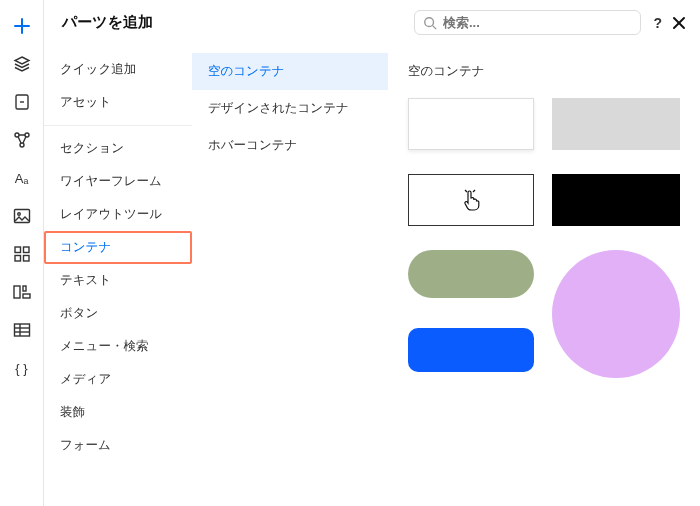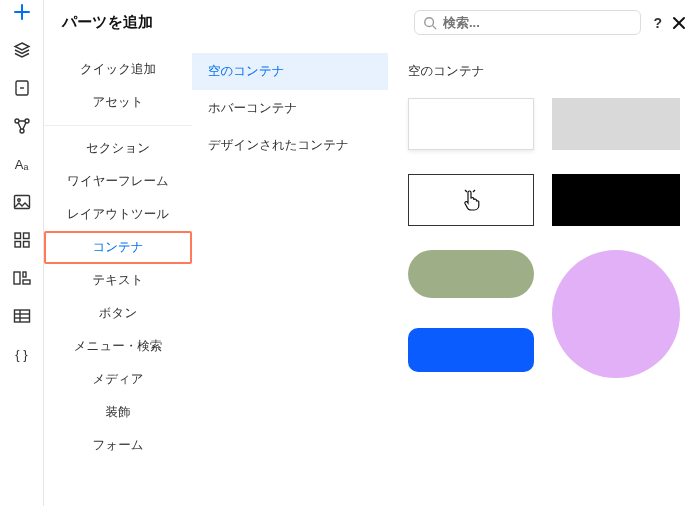--- a/index.html
+++ b/index.html
@@ -1,33 +1,33 @@
 <!DOCTYPE html>
 <html><head>
   <meta charset="utf-8">
   <style>
     * { margin: 0; padding: 0; box-sizing: border-box; font-family: -apple-system, "Hiragino Sans", "Hiragino Kaku Gothic ProN", sans-serif; }
     body { width: 700px; height: 506px; background: #fff; display: flex; overflow: hidden; }
     
-    .icon-rail { width: 44px; border-right: 1px solid #e5e5e5; display: flex; flex-direction: column; align-items: center; padding-top: 2px; gap: 18px; }
+    .icon-rail { width: 44px; border-right: 1px solid #e5e5e5; display: flex; flex-direction: column; align-items: center; padding-top: 16px; gap: 18px; }
     .icon-rail .rail-item { width: 20px; height: 20px; display: flex; align-items: center; justify-content: center; color: #333; cursor: pointer; }
     .icon-rail .rail-item.active { color: #0070f3; }
     
     .panel { flex: 1; display: flex; flex-direction: column; }
     .panel-header { display: flex; align-items: center; padding: 10px 14px 10px 18px; gap: 12px; }
     .panel-title { font-size: 15px; font-weight: 700; color: #111; flex: 0 0 auto; width: 340px; }
     .search-wrap { flex: 1; display: flex; align-items: center; border: 1px solid #ddd; border-radius: 6px; padding: 4px 8px; gap: 6px; color: #999; }
     .search-wrap input { border: none; outline: none; font-size: 13px; flex: 1; background: transparent; font-weight: bold; }
     .header-actions { display: flex; align-items: center; gap: 10px; font-size: 16px; color: #333; }
     .header-actions span { cursor: pointer; }
     
     .panel-body { flex: 1; display: flex; overflow: hidden; }
     
     .col-cat { width: 148px; padding: 8px 0; }
-    .cat-item { font-size: 12.5px; color: #333; padding: 8px 16px; cursor: pointer; white-space: nowrap; text-align: center; }
+    .cat-item { font-size: 12.5px; color: #333; padding: 8px 16px; cursor: pointer; white-space: nowrap; }
     .cat-item.divider { border-top: 1px solid #eee; margin-top: 6px; padding-top: 14px; }
     .cat-item.highlighted { border: 2px solid #ff7a59; color: #0070f3; padding: 6px 14px; border-radius: 2px; }
     
     .col-sub { width: 196px; padding: 8px 0; }
     .sub-item { font-size: 12.5px; color: #333; padding: 10px 16px; cursor: pointer; white-space: nowrap; }
     .sub-item.selected { background: #e8f2ff; color: #0070f3; }
     
     .col-preview { flex: 1; padding: 8px 20px 20px 20px; overflow-y: auto; }
     .preview-title { font-size: 12.5px; color: #333; padding: 10px 0 18px 0; }
     .preview-grid { display: grid; grid-template-columns: 1fr 1fr; gap: 24px 18px; align-items: start; }
@@ -140,22 +140,22 @@
       <div class="cat-item">テキスト</div>
       <div class="cat-item">ボタン</div>
       <div class="cat-item">メニュー・検索</div>
       <div class="cat-item">メディア</div>
       <div class="cat-item">装飾</div>
       <div class="cat-item">フォーム</div>
     </div>
 
     <div class="col-sub">
       <div class="sub-item selected">空のコンテナ</div>
+      <div class="sub-item">デザインされたコンテナ</div>
       <div class="sub-item">ホバーコンテナ</div>
-      <div class="sub-item">デザインされたコンテナ</div>
     </div>
 
     <div class="col-preview">
       <div class="preview-title">空のコンテナ</div>
       <div class="preview-grid">
         <div class="shape box-white"></div>
         <div class="shape box-gray"></div>
         <div class="shape box-outline">
           <svg width="22" height="24" viewBox="0 0 22 24" fill="none" stroke="#111" stroke-width="1.2">
             <path d="M8 12V4.5a1.5 1.5 0 013 0V10l1.2-.3a1.3 1.3 0 011.6 1v.6l1.2-.2a1.3 1.3 0 011.5 1.3v.5l1-.1a1.2 1.2 0 011.3 1.2v3.5c0 2.5-2 4.5-4.5 4.5h-3c-1.8 0-3.4-1-4.2-2.6L5 15.5a1.4 1.4 0 012.4-1.4L8 15z"></path>

